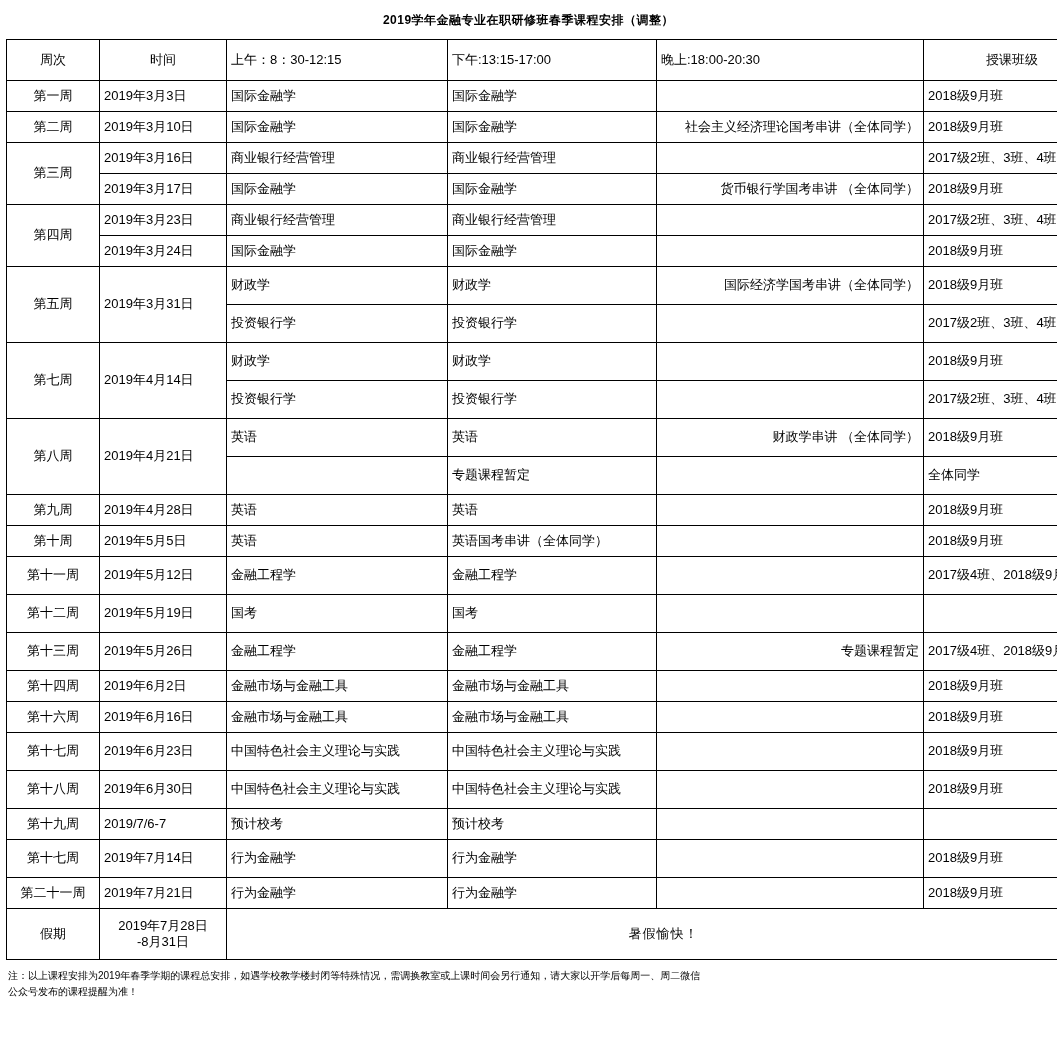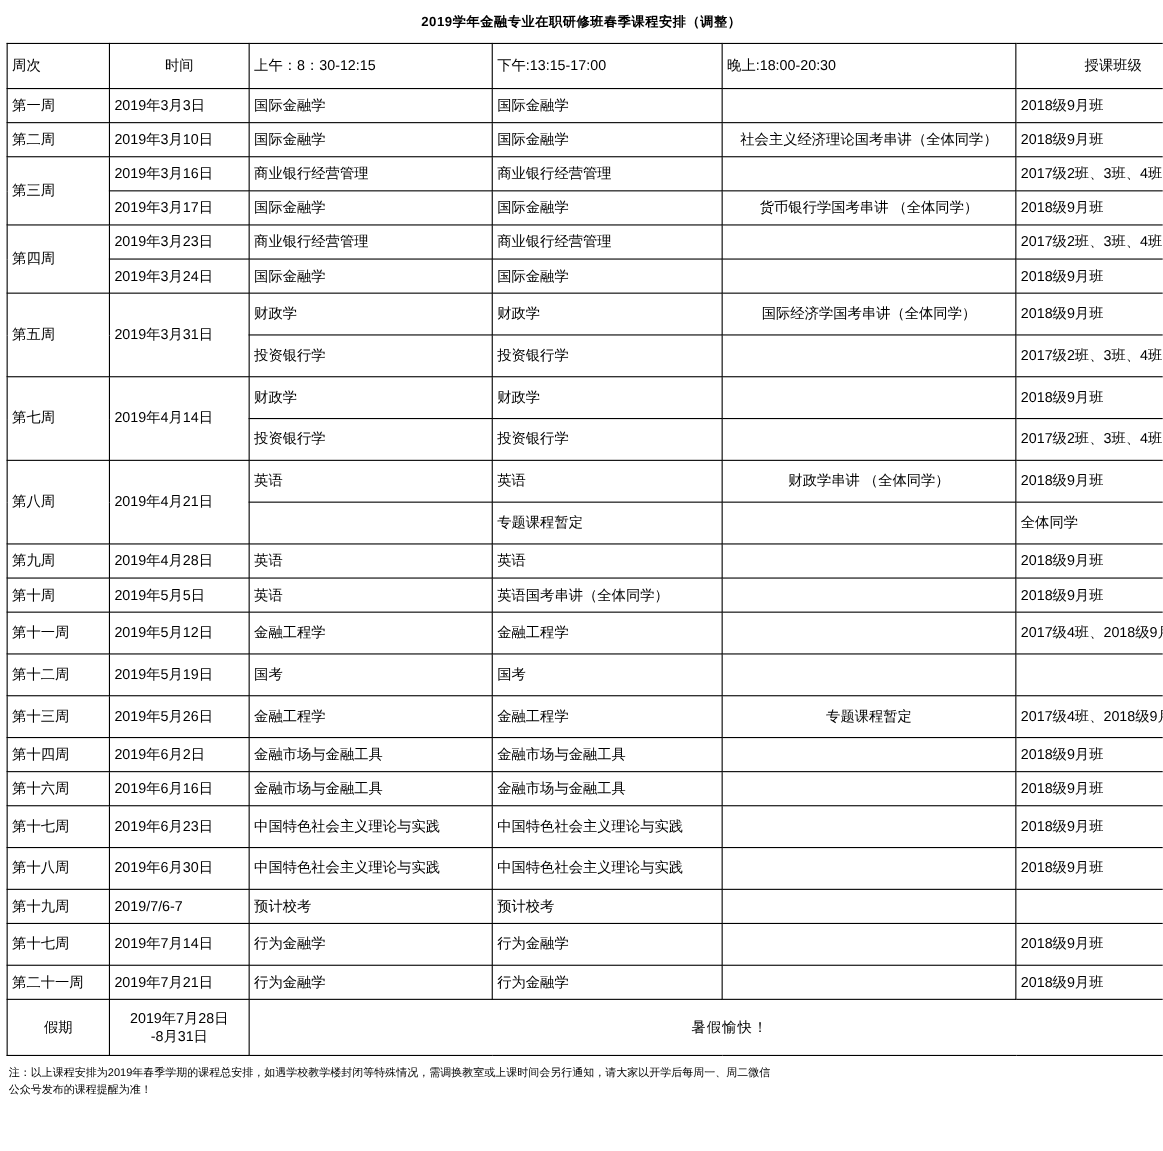--- a/index.html
+++ b/index.html
@@ -43,36 +43,36 @@
     line-height: 1.25;
     word-break: break-all;
   }
   th.hdr {
     font-weight: bold;
     font-size: 14px;
     height: 34px;
   }
   .c-week {
     width: 84px;
-    text-align: left;
+    text-align: center;
   }
   .c-date {
     width: 118px;
   }
   .c-am {
     width: 212px;
     text-align: left;
   }
   .c-pm {
     width: 200px;
     text-align: left;
   }
   .c-ev {
     width: 258px;
-    text-align: center;
+    text-align: right;
   }
   .c-cls {
     width: 168px;
     text-align: left;
   }
   th.c-cls {
     text-align: center;
   }
   th.c-am, th.c-pm, th.c-ev {
     text-align: left;

